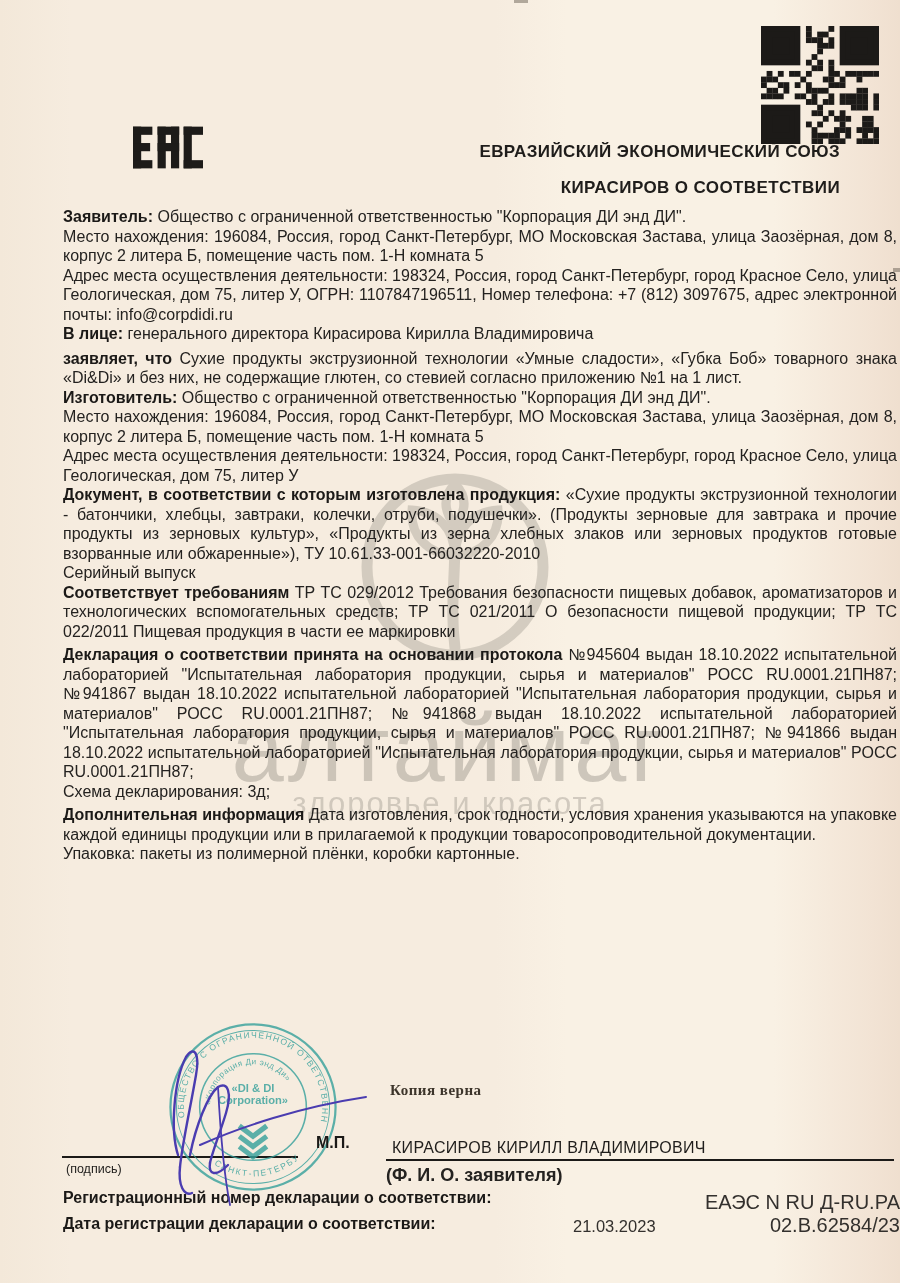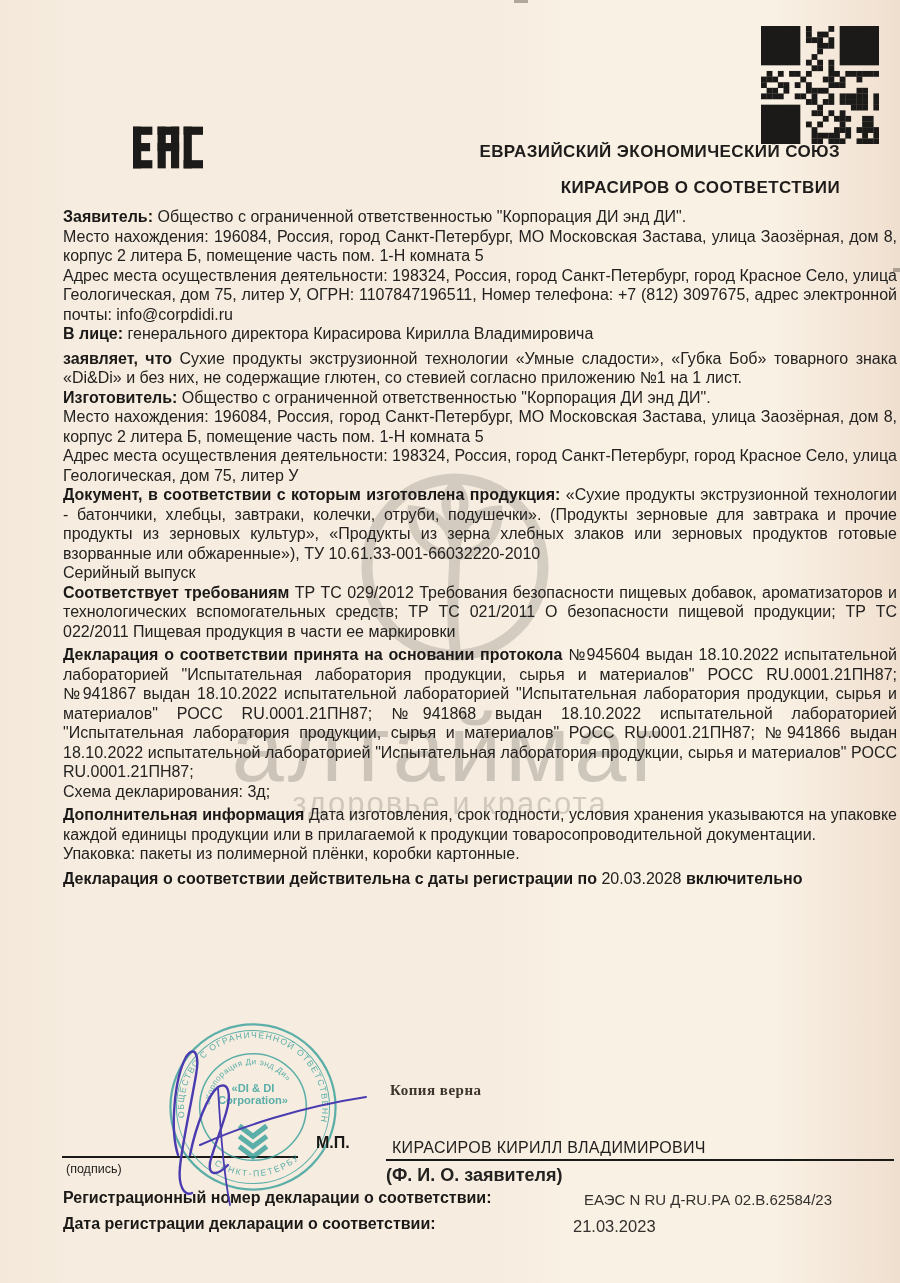--- a/index.html
+++ b/index.html
@@ -41,21 +41,21 @@
     font-weight:bold;font-size:15px;color:#3c342a;letter-spacing:.5px;z-index:4;}
   .sig-line{position:absolute;left:62px;top:1156px;width:236px;height:2px;background:#1c1a18;z-index:3;}
   .sig-caption{position:absolute;left:66px;top:1162px;font-size:12.5px;z-index:4;}
   .stamp{position:absolute;left:167px;top:1021px;z-index:3;opacity:.8;}
   .signature{position:absolute;left:140px;top:1035px;z-index:5;}
   .mp{position:absolute;left:316px;top:1134px;font-size:16px;font-weight:bold;color:#1b1917;z-index:6;}
   .fio-name{position:absolute;left:392px;top:1139px;font-size:16px;letter-spacing:.3px;color:#201e1c;z-index:4;}
   .fio-line{position:absolute;left:386px;top:1159px;width:508px;height:2px;background:#1c1a18;z-index:3;}
   .fio-caption{position:absolute;left:386px;top:1165px;font-size:18px;font-weight:bold;z-index:4;}
   .reg-label{position:absolute;left:63px;top:1189px;font-size:16px;font-weight:bold;color:#1b1917;z-index:4;}
-  .reg-value{position:absolute;left:584px;top:1191px;font-size:15px;color:#33302d;z-index:4;}
+  .reg-value{position:absolute;left:598px;top:1191px;font-size:20px;color:#33302d;z-index:4;text-align:right;}
   .date-label{position:absolute;left:63px;top:1215px;font-size:16px;font-weight:bold;color:#1b1917;z-index:4;}
   .date-value{position:absolute;left:573px;top:1217px;font-size:16.5px;color:#33302d;z-index:4;}
   .scan-mark{position:absolute;background:#5a5248;opacity:.45;}
 </style>
 </head>
 <body>
 
 <div class="page">
 
   <svg class="eac-logo" width="70" height="57" viewBox="0 0 94 56">
@@ -243,21 +243,20 @@
       <p><span class="b">Изготовитель:</span><span> Общество с ограниченной ответственностью "Корпорация ДИ энд ДИ".</span></p>
       <p><span>Место нахождения: 196084, Россия, город Санкт-Петербург, МО Московская Застава, улица Заозёрная, дом 8, корпус 2 литера Б, помещение часть пом. 1-Н комната 5</span></p>
       <p><span>Адрес места осуществления деятельности: 198324, Россия, город Санкт-Петербург, город Красное Село, улица Геологическая, дом 75, литер У</span></p>
       <p><span class="b">Документ, в соответствии с которым изготовлена продукция:</span><span> «Сухие продукты экструзионной технологии - батончики, хлебцы, завтраки, колечки, отруби, подушечки». (Продукты зерновые для завтрака и прочие продукты из зерновых культур», «Продукты из зерна хлебных злаков или зерновых продуктов готовые взорванные или обжаренные»), ТУ 10.61.33-001-66032220-2010</span></p>
       <p><span>Серийный выпуск</span></p>
       <p><span class="b">Соответствует требованиям</span><span> ТР ТС 029/2012 Требования безопасности пищевых добавок, ароматизаторов и технологических вспомогательных средств; ТР ТС 021/2011 О безопасности пищевой продукции; ТР ТС 022/2011 Пищевая продукция в части ее маркировки</span></p>
       <p class="gap2"><span class="b">Декларация о соответствии принята на основании протокола</span><span> №945604 выдан 18.10.2022 испытательной лабораторией "Испытательная лаборатория продукции, сырья и материалов" РОСС RU.0001.21ПН87; №941867 выдан 18.10.2022 испытательной лабораторией "Испытательная лаборатория продукции, сырья и материалов" РОСС RU.0001.21ПН87; №941868 выдан 18.10.2022 испытательной лабораторией "Испытательная лаборатория продукции, сырья и материалов" РОСС RU.0001.21ПН87; №941866 выдан 18.10.2022 испытательной лабораторией "Испытательная лаборатория продукции, сырья и материалов" РОСС RU.0001.21ПН87;</span></p>
       <p><span>Схема декларирования: 3д;</span></p>
       <p class="gap2"><span class="b">Дополнительная информация</span><span> Дата изготовления, срок годности, условия хранения указываются на упаковке каждой единицы продукции или в прилагаемой к продукции товаросопроводительной документации.</span></p>
       <p><span>Упаковка: пакеты из полимерной плёнки, коробки картонные.</span></p>
-      <p class="gap"><span class="b">Декларация о соответствии действительна с даты регистрации по</span><span> 20.03.2028 </span><span class="b">включительно</span></p>
     </div>
 
   <div class="copy-note">Копия верна</div>
 
   <div class="sig-line"></div>
   <div class="sig-caption">(подпись)</div>
 
   <svg class="stamp" width="172" height="172" viewBox="-100 -100 200 200">
     <defs>
       <path id="arcOuterTop" d="M -78.5,18 A 80.5 80.5 0 1 1 78.5,18"></path>

